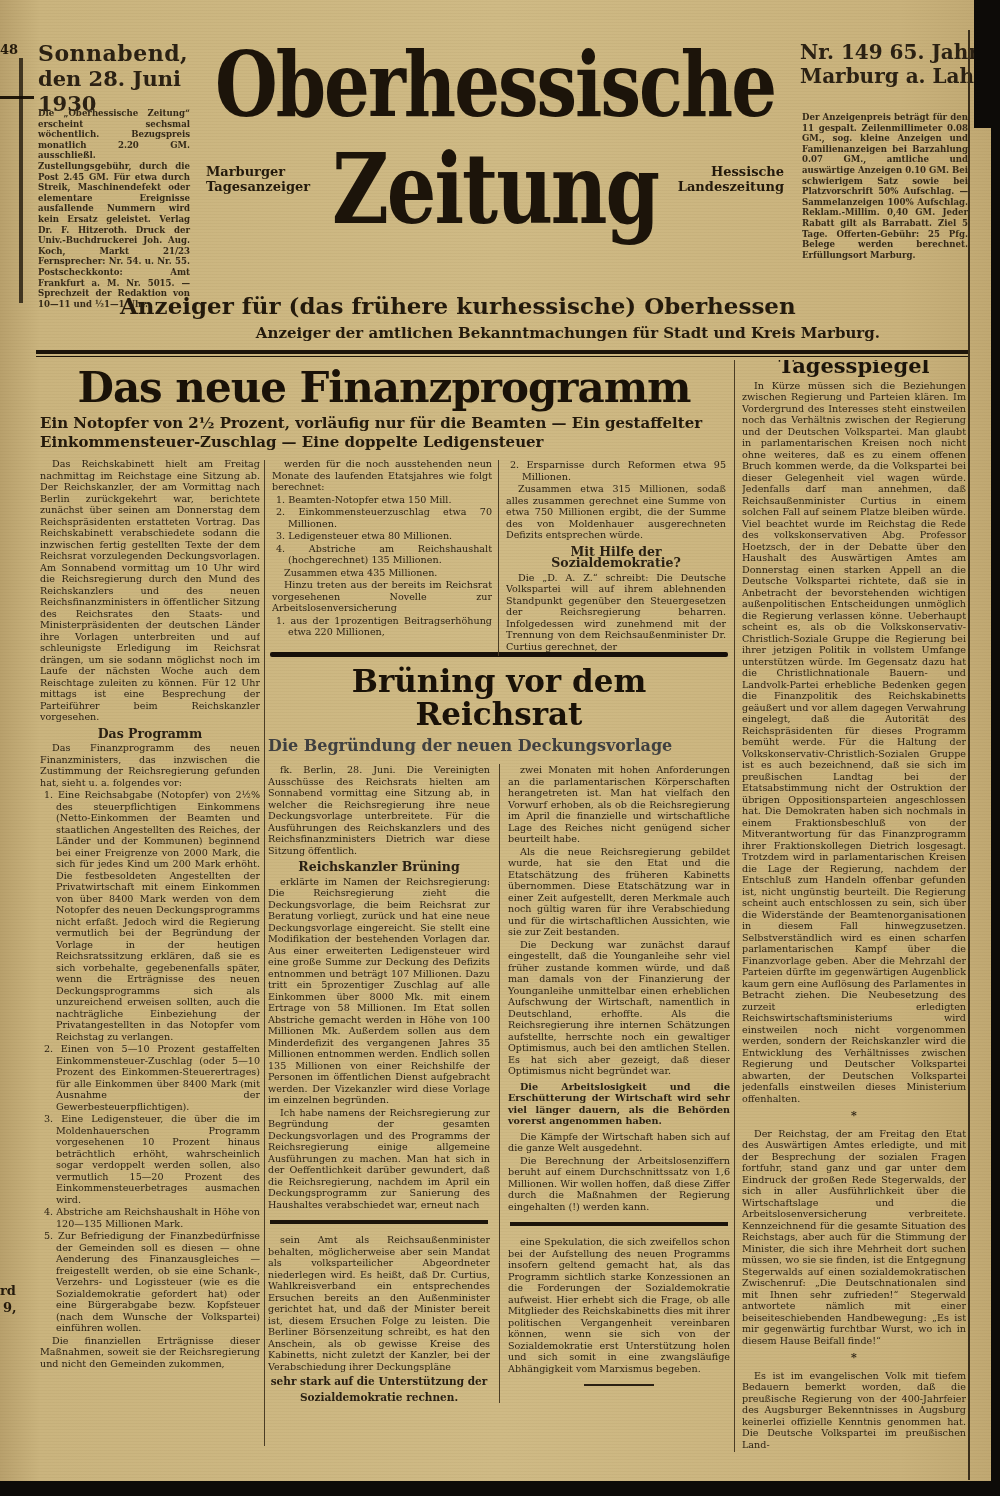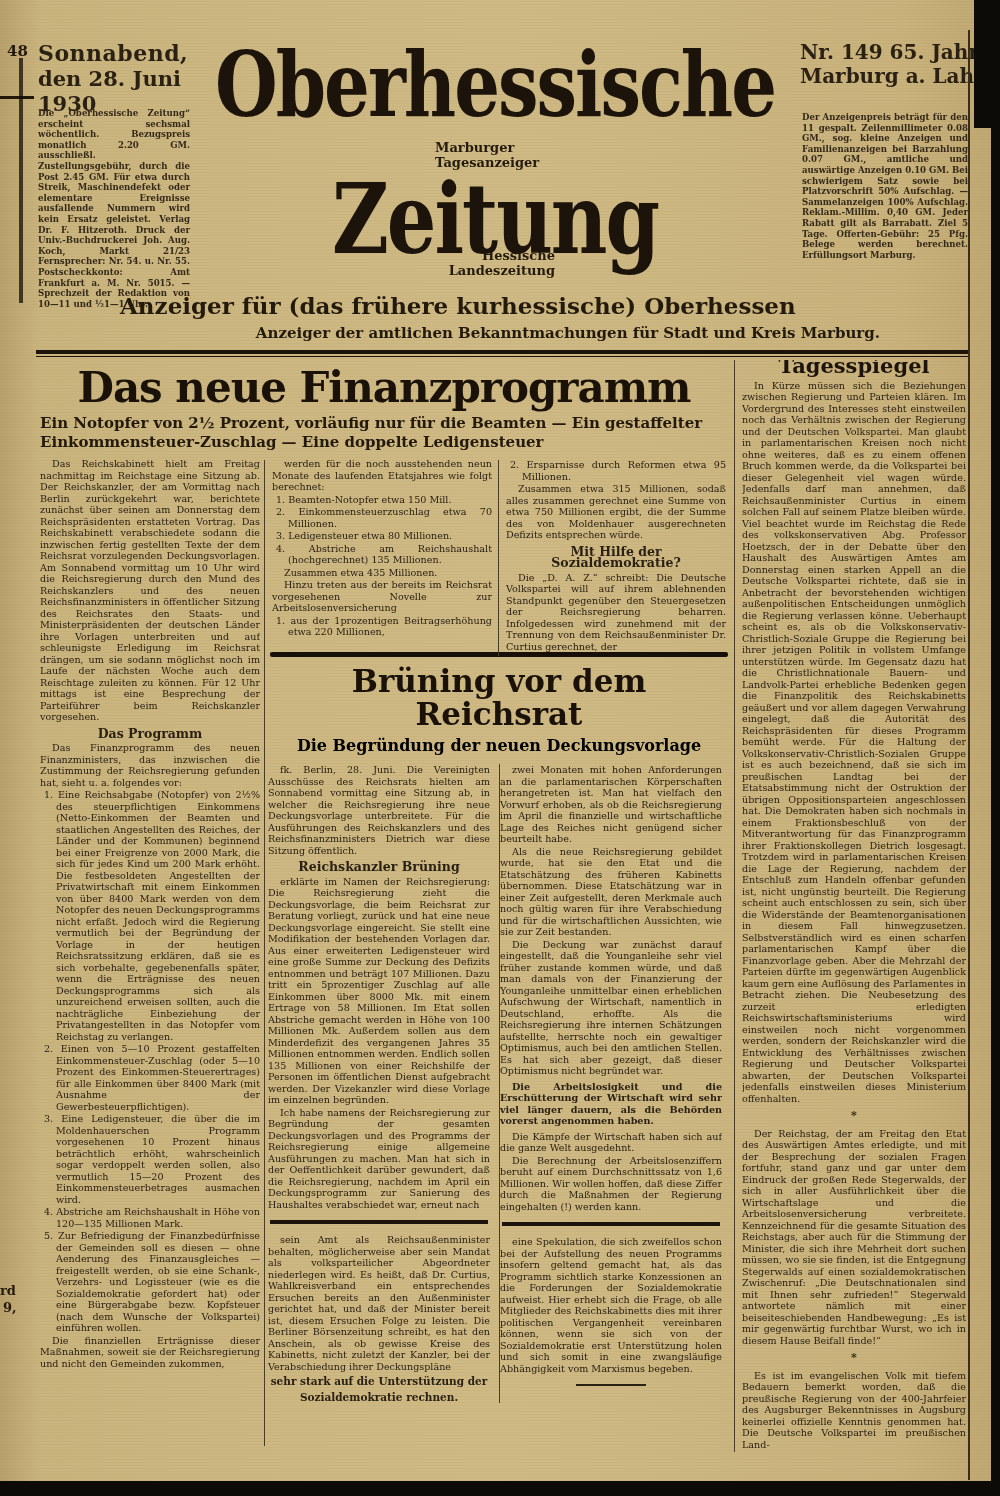--- a/index.html
+++ b/index.html
@@ -10,36 +10,36 @@
     background:
       repeating-linear-gradient(0deg, rgba(120,95,50,.06) 0 1px, rgba(0,0,0,0) 1px 3px),
       linear-gradient(90deg,#b8a06c 0,#cab47e 4%,#cfba85 50%,#c9b27c 90%,#bfa771 100%);}
   .txt{color:#2b2113;}
   
   .edge-bottom{position:absolute;left:0;right:0;bottom:0;height:15px;background:#0d0b08;}
   .edge-right{position:absolute;right:0;top:0;bottom:0;width:9px;background:#0d0b08;}
   .edge-right-top{position:absolute;right:0;top:0;width:26px;height:128px;background:#0d0b08;}
   .edge-left-strip{position:absolute;left:19px;top:58px;width:4px;height:245px;background:rgba(20,14,6,.75);}
   .edge-left-line{position:absolute;left:0;top:96px;width:34px;height:3px;background:#201709;}
-  .edge-num{position:absolute;left:7px;top:42px;font-weight:bold;font-size:15px;color:#241a0c;}
+  .edge-num{position:absolute;left:0;top:42px;font-weight:bold;font-size:13px;color:#241a0c;}
   .edge-frag1{position:absolute;left:0px;top:1283px;font-weight:bold;font-size:13px;color:#241a0c;}
   .edge-frag2{position:absolute;left:3px;top:1300px;font-weight:bold;font-size:13px;color:#241a0c;}
   
   .date-block{position:absolute;left:38px;top:40px;width:156px;text-align:left;}
   .date-l1{font-size:22px;font-weight:bold;letter-spacing:.5px;}
   .date-l2{font-size:21px;font-weight:bold;}
   .info-small{font-size:8.6px;line-height:10.6px;text-align:justify;font-weight:bold;color:#342918;}
   .left-info{position:absolute;left:38px;top:108px;width:152px;}
   .issue-block{position:absolute;left:800px;top:40px;width:170px;text-align:center;}
   .issue-l{font-size:20px;font-weight:bold;white-space:nowrap;}
   .right-info{position:absolute;left:802px;top:112px;width:166px;}
   .title-wrap{position:absolute;left:195px;top:38px;width:600px;text-align:center;}
   .title1{font-size:72px;line-height:74px;font-weight:bold;letter-spacing:-2px;color:#1c140a;
           transform:scaleY(1.25);transform-origin:top center;}
-  .title-row{display:flex;align-items:center;justify-content:center;margin-top:28px;flex-direction:column;}
+  .title-row{display:flex;align-items:center;justify-content:center;margin-top:28px;}
   .side-tag{width:120px;font-size:13px;font-weight:bold;line-height:15px;color:#241a0c;}
   .title2{font-size:78px;line-height:78px;font-weight:bold;letter-spacing:-2px;color:#1c140a;
           transform:scaleY(1.25);transform-origin:top center;flex:0 0 auto;padding:0 6px;}
   .subtitle1{position:absolute;left:120px;top:292px;width:760px;text-align:left;
              font-size:23px;font-weight:bold;color:#241a0c;}
   .subtitle2{position:absolute;left:120px;top:324px;width:760px;text-align:right;
              font-size:15px;font-weight:bold;color:#241a0c;}
   .mast-rule{position:absolute;left:36px;top:350px;width:932px;height:4px;background:#1c140a;}
   .mast-rule2{position:absolute;left:36px;top:356px;width:932px;height:1px;background:#1c140a;}
   
@@ -59,25 +59,25 @@
   .li{padding-left:16px;text-indent:-12px;margin:1px 0;}
   .center-bold{font-weight:bold;text-align:center;font-size:10.5px;margin:4px 0 0 0;text-indent:0;}
   .star-sep{text-align:center;font-weight:bold;font-size:11px;margin:6px 0;}
   .rule-thick{height:4px;background:#1c140a;margin:10px 2px;}
   .short-divider{width:70px;height:2px;background:#2b2113;margin:10px auto;}
   .ts-head{font-weight:bold;text-align:center;font-size:21px;margin:0 0 8px 0;color:#1c140a;}
   
   #article2{position:absolute;left:268px;top:652px;width:462px;height:806px;}
   .a2-rule{height:5px;background:#17100a;margin:0 2px 8px 2px;border-radius:2px;}
   .headline2{text-align:center;font-size:31px;font-weight:bold;color:#1a1208;line-height:33px;}
-  .subheadline2{text-align:center;font-size:16px;font-weight:bold;color:#000000;margin-top:5px;}
+  .subheadline2{font-size:16px;font-weight:bold;color:#404040;margin-top:5px;}
   .a2-cols{display:flex;margin-top:9px;}
   .a2col{width:222px;overflow:hidden;font-size:9.6px;line-height:11.5px;text-align:justify;color:#2b2113;}
   #a2colA{margin-right:9px;}
-  #a2colB{border-left:1px solid #4a3c24;}
+  #a2colB{border-left:1px solid #4a3c24;padding-left:8px;}
   
   .vrule{position:absolute;width:1px;background:#4a3c24;}
   #vr1{left:264px;top:460px;height:986px;}
   #vr2{left:498px;top:460px;height:196px;}
   #vr3{left:734px;top:360px;height:1092px;}
   #vr4{left:968px;top:30px;height:1450px;width:2px;background:#3a2e1a;}
 </style>
 </head>
 <body>
 

